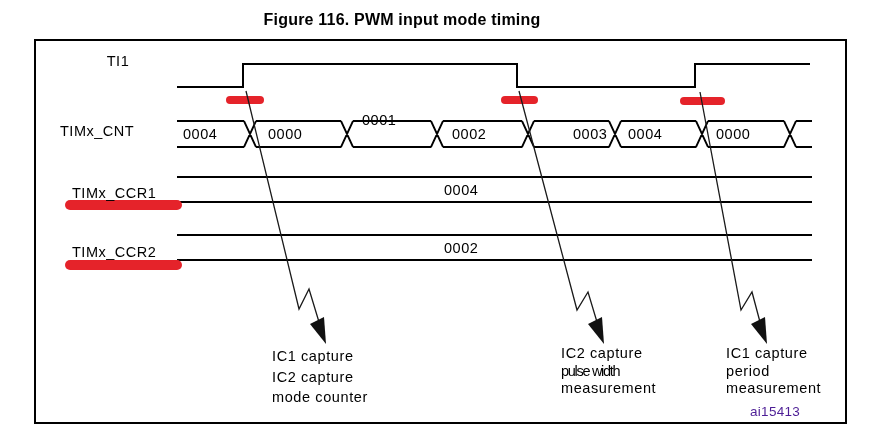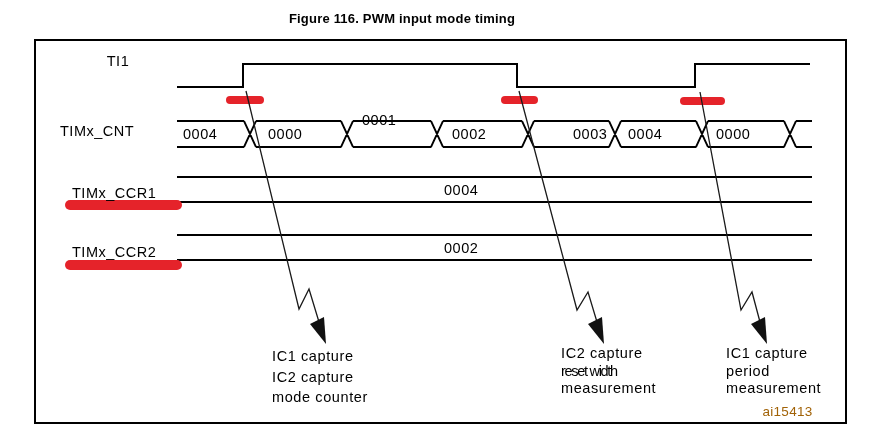--- a/index.html
+++ b/index.html
@@ -6,21 +6,21 @@
   .stage{
     position:relative;
     width:874px;height:445px;
     background:#ffffff;
     font-family:"Liberation Sans", sans-serif;
     color:#000;
     overflow:hidden;
   }
   .title{
     position:absolute;left:177px;top:11px;width:450px;
-    text-align:center;font-weight:bold;font-size:13px;letter-spacing:0.2px;
+    text-align:center;font-weight:bold;font-size:16px;letter-spacing:0.2px;
     white-space:nowrap;
   }
   .diagram-box{
     position:absolute;left:34px;top:39px;width:809px;height:381px;
     border:2px solid #000;background:#fff;
   }
   svg.overlay{position:absolute;left:0;top:0;width:874px;height:445px;}
   .wave{stroke:#000;stroke-width:2;fill:none;}
   .bus{stroke:#000;stroke-width:1.8;fill:none;}
   .arrowline{stroke:#1a1a1a;stroke-width:1.3;fill:none;}
@@ -30,21 +30,21 @@
     position:absolute;font-size:14.5px;letter-spacing:0.5px;white-space:nowrap;
   }
   .busval{width:60px;text-align:left;}
   .ann{position:absolute;font-size:14.5px;letter-spacing:0.6px;}
   .ann .line{white-space:nowrap;}
   .ann1 .line{line-height:20.5px;}
   .ann23 .line{line-height:17.5px;}
   .squish{letter-spacing:-1.3px;}
   .watermark{
     position:absolute;left:750px;top:404px;width:75px;
-    text-align:center;font-size:13.5px;letter-spacing:0.3px;color:#a16207;
+    text-align:left;font-size:13.5px;letter-spacing:0.3px;color:#4c1d95;
   }
 </style>
 </head>
 <body>
 
 <div class="stage">
 
   <div class="title">Figure 116. PWM input mode timing</div>
 
   <div class="diagram-box"></div>
@@ -112,21 +112,21 @@
   <div class="lbl busval" style="left:444px;top:182px;">0004</div>
   <div class="lbl busval" style="left:444px;top:240px;">0002</div>
 
   <div class="ann ann1" style="left:272px;top:346px;">
     <div class="line">IC1 capture</div>
     <div class="line">IC2 capture</div>
     <div class="line">mode counter</div>
   </div>
   <div class="ann ann23" style="left:561px;top:345px;">
     <div class="line">IC2 capture</div>
-    <div class="line squish">reset width</div>
+    <div class="line squish">pulse width</div>
     <div class="line">measurement</div>
   </div>
   <div class="ann ann23" style="left:726px;top:345px;">
     <div class="line">IC1 capture</div>
     <div class="line">period</div>
     <div class="line">measurement</div>
   </div>
 
   <div class="watermark">ai15413</div>
 

